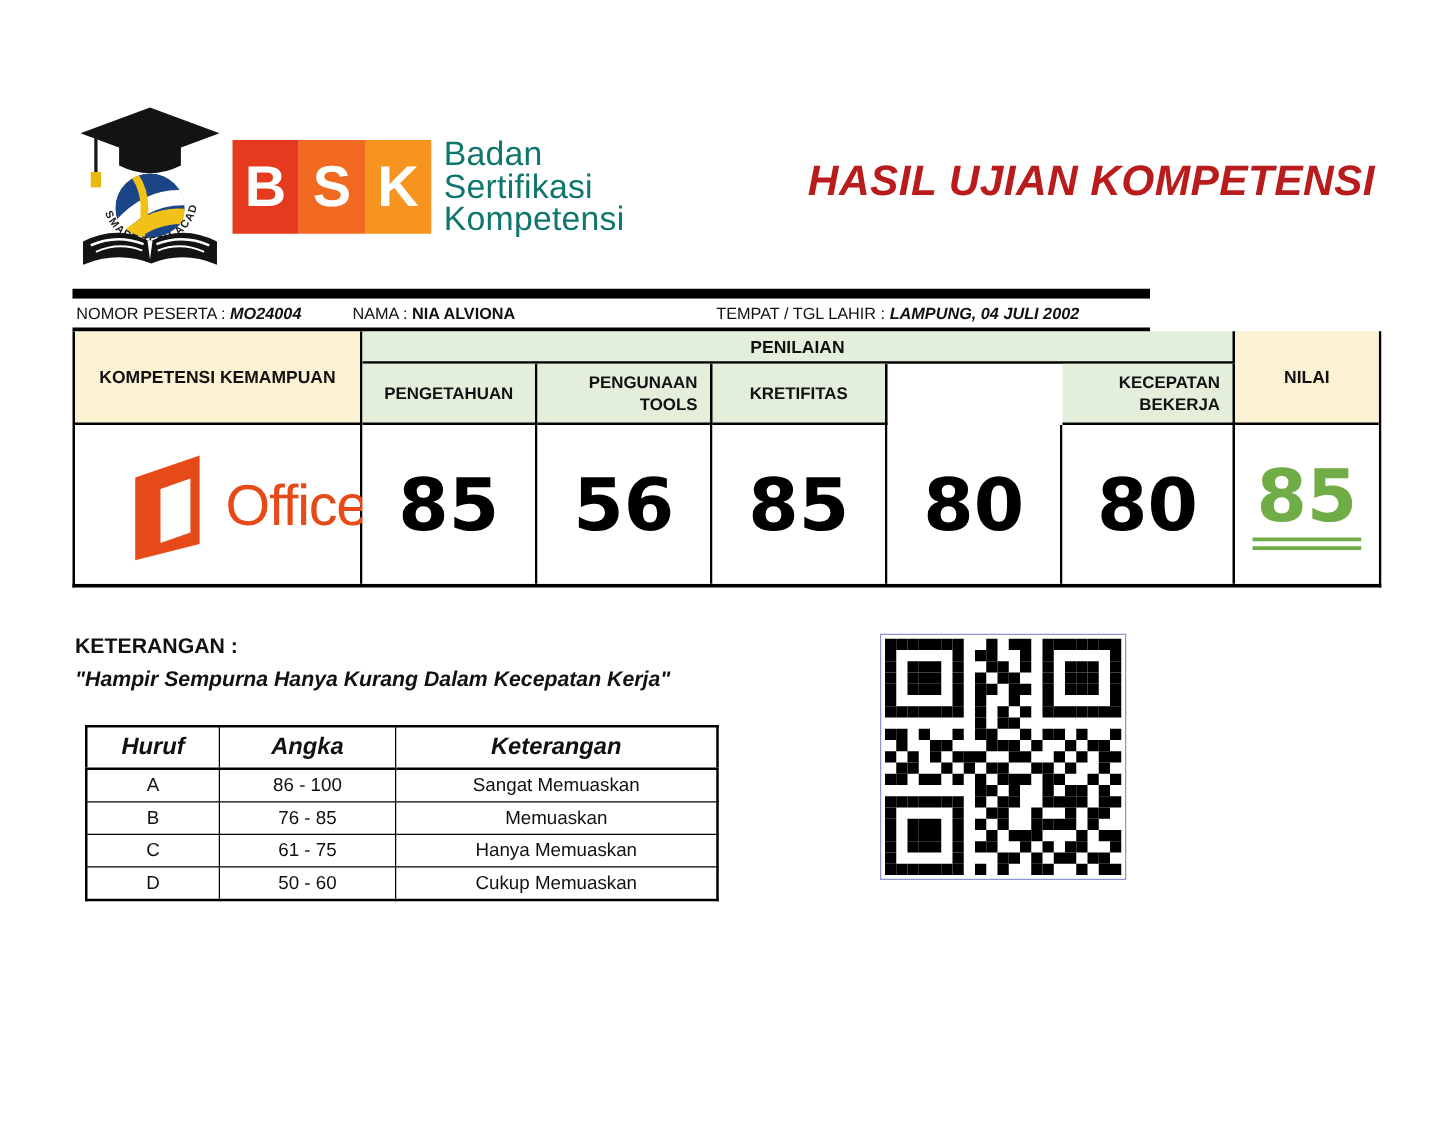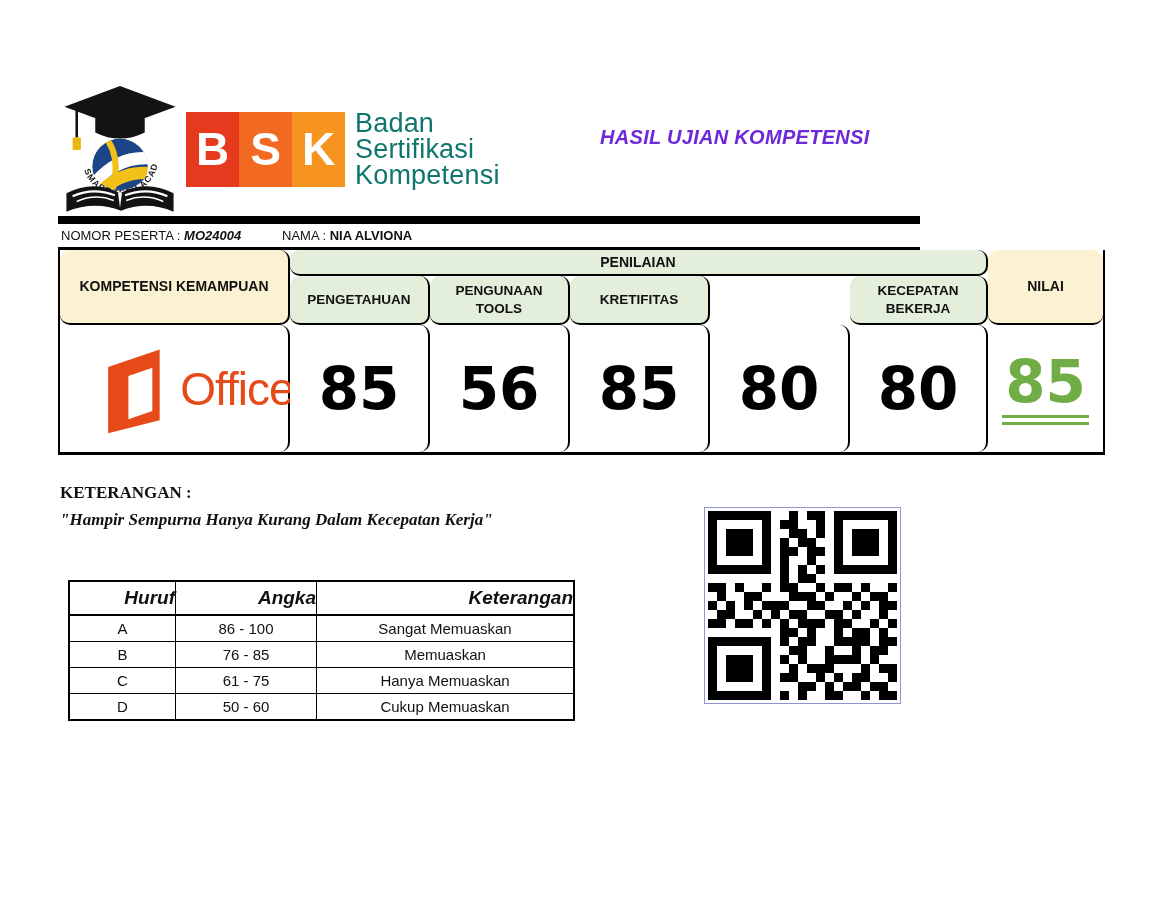--- a/index.html
+++ b/index.html
@@ -14,47 +14,46 @@
   .bsk-squares { display:flex; }
   .bsk-square {
     width:53px; height:75px; display:flex; align-items:center; justify-content:center;
     color:#fff; font-size:46px; font-weight:bold;
   }
   .bsk-text {
     margin-left:10px; color:#F7941E; font-size:27px; line-height:26px; font-weight:normal;
     letter-spacing:0.2px;
   }
   .doc-title {
-    position:absolute; left:600px; top:126px; width:500px; text-align:left;
-    font-size:20px; font-weight:bold; font-style:italic; color:#6d28d9; letter-spacing:0.3px;
+    position:absolute; left:600px; top:126px; width:500px; text-align:right;
+    font-size:34px; font-weight:bold; font-style:italic; color:#b91c1c; letter-spacing:0.3px;
     white-space:nowrap;
   }
 
   
-  .doc-table { position:absolute; left:58px; top:216px; width:862px; }
+  .doc-table { position:absolute; left:58px; top:231px; width:862px; }
   .black-bar { height:8px; background:#000; }
   .participant { position:relative; height:23px; border-bottom:3px solid #000; background:#fff; }
   .pfield { position:absolute; top:4px; font-size:13px; white-space:nowrap; }
   .pfield.f0 { left:3px; }
   .pfield.f1 { left:224px; }
   .pfield.f2 { left:515px; }
   .v-b  { font-weight:bold;margin-top:33px; }
   .v-bi { font-weight:bold; font-style:italic; }
 
   .grid {
     display:grid; box-sizing:border-box; width:1047px;
     grid-template-columns:230px 140px 140px 140px 140px 138px 115px;
     grid-template-rows:26px 49px 127px;
     border-left:2px solid #000; border-right:2px solid #000; border-bottom:3px solid #000;
   }
   .c {
     box-sizing:border-box; border-right:2px solid #000; border-bottom:2px solid #000;
-    display:flex; align-items:center; justify-content:center; text-align:center;
+    display:flex; align-items:center; justify-content:center; text-align:right;
     background:#fff;
-    border-radius:10px;
   }
   .hdr { font-weight:bold; font-size:13.5px; line-height:1.3; padding:0 10px; }
   .bg-cream { background:#FBF1D3; }
   .bg-green { background:#E3EEDB; }
   .cell-kompetensi { grid-area:1/1/3/2; font-size:14px; }
   .cell-penilaian  { grid-area:1/2/2/7; font-size:14px; }
   .sub1 { grid-area:2/2/3/3; } .sub2 { grid-area:2/3/3/4; } .sub3 { grid-area:2/4/3/5; }
   .sub4 { grid-area:2/5/3/6; } .sub5 { grid-area:2/6/3/7; }
   .cell-nilai-h { grid-area:1/7/3/8; border-right:none; font-size:14px; }
   .cell-office  { grid-area:3/1/4/2; border-bottom:none;padding-left:40px; }
@@ -67,29 +66,29 @@
     color:#70AD47; font-size:58px; font-weight:bold; line-height:1;
     font-family:"DejaVu Sans","Liberation Sans",sans-serif;
     border-bottom:10px double #70AD47; padding:0 3px 4px 3px;
   }
   .office-wrap { display:flex; align-items:center; gap:8px; }
   .office-word {
     color:#E64A19; font-size:46px; letter-spacing:-1px; font-weight:normal;
   }
 
   
-  .ket { position:absolute; left:60px; top:483px;font-family:Liberation Serif, serif; }
+  .ket { position:absolute; left:60px; top:507px; }
   .ket-label { font-size:17px; font-weight:bold; }
   .ket-quote { font-size:17px; font-weight:bold; font-style:italic; margin-top:7px; }
 
   
   .grades { position:absolute; left:68px; top:580px; border-collapse:collapse; }
   .grades th, .grades td { border:1px solid #000; text-align:center; padding:0; }
   .grades { border:2px solid #000; }
-  .grades th { height:32px; font-size:19px; font-weight:bold; font-style:italic; border-bottom:2px solid #000;text-align:right; }
+  .grades th { height:32px; font-size:19px; font-weight:bold; font-style:italic; border-bottom:2px solid #000; }
   .grades td { height:25px; font-size:15px; }
   .col-huruf { width:105px; } .col-angka { width:140px; } .col-ket { width:256px;margin-left:28px; }
 
   
   .qr { position:absolute; left:704px; top:507px; border:1px solid #8e95cf; padding:3px; background:#fff; }
   .qr-grid { display:grid; grid-template-columns:repeat(21,9px); grid-auto-rows:9px; }
   .qr-grid .on { background:#000; }
 </style>
 </head>
 <body>
@@ -148,20 +147,23 @@
 
   <div class="doc-table">
     <div class="black-bar"></div>
 
     <div class="participant">
       <span class="pfield f0">
         <span>NOMOR PESERTA : </span><span class="v-bi">MO24004</span>
       </span>
       <span class="pfield f1">
         <span>NAMA : </span><span class="v-b">NIA ALVIONA</span>
+      </span>
+      <span class="pfield f2">
+        <span>TEMPAT / TGL LAHIR : </span><span class="v-bi">LAMPUNG, 04 JULI 2002</span>
       </span>
     </div>
 
     <div class="grid">
       <div class="c hdr bg-cream cell-kompetensi">KOMPETENSI KEMAMPUAN</div>
       <div class="c hdr bg-green cell-penilaian">PENILAIAN</div>
       <div class="c hdr bg-green sub1">PENGETAHUAN</div>
       <div class="c hdr bg-green sub3">KRETIFITAS</div>
       <div class="c hdr bg-green sub2">PENGUNAAN TOOLS</div>
       <div class="c hdr bg-green sub5">KECEPATAN BEKERJA</div>

